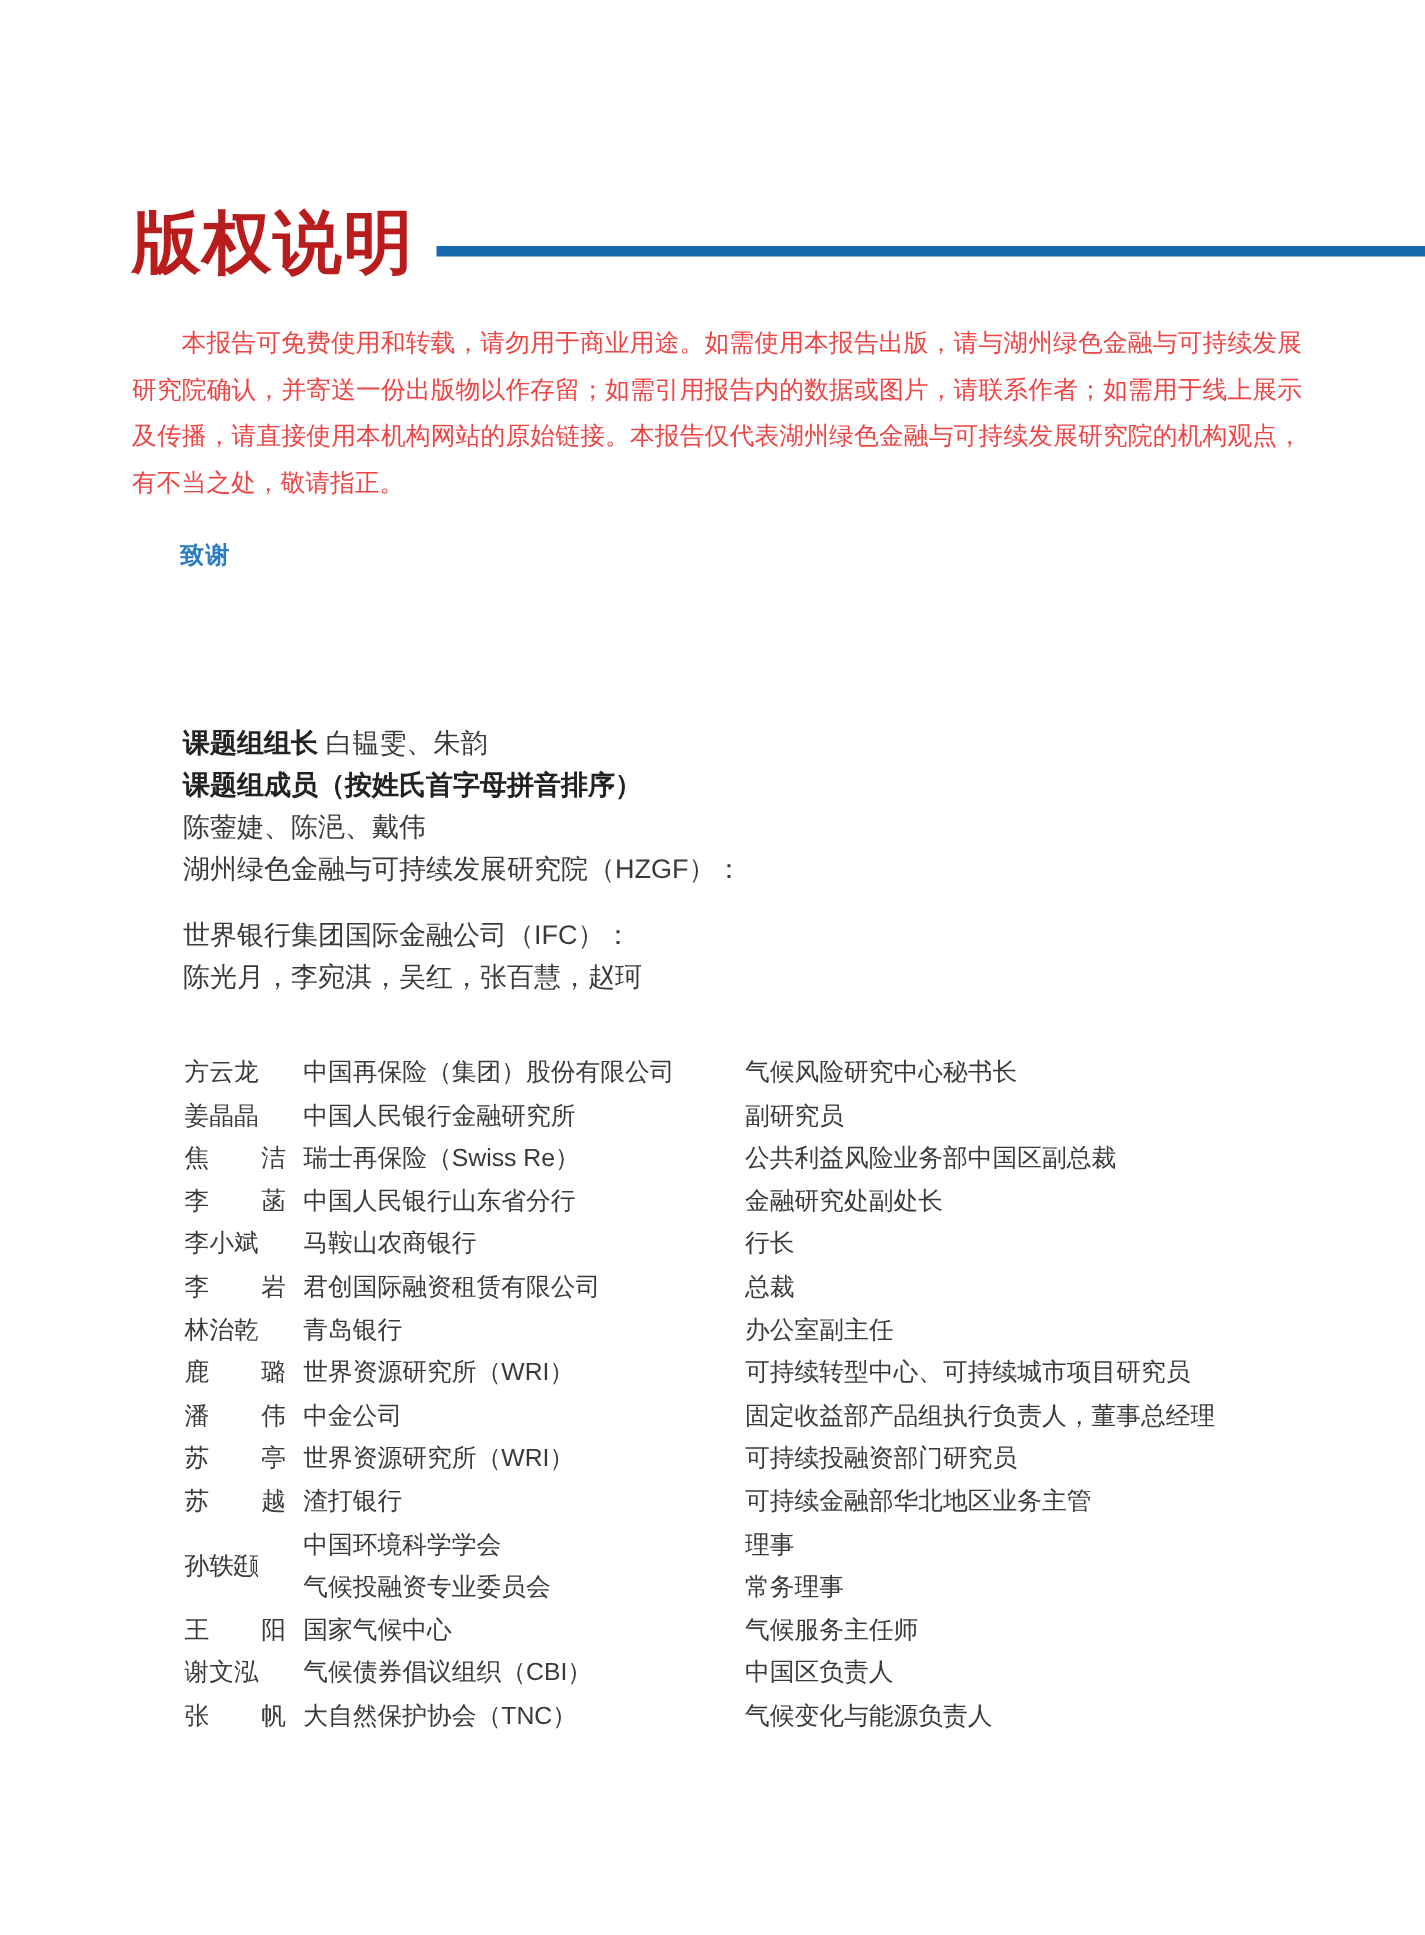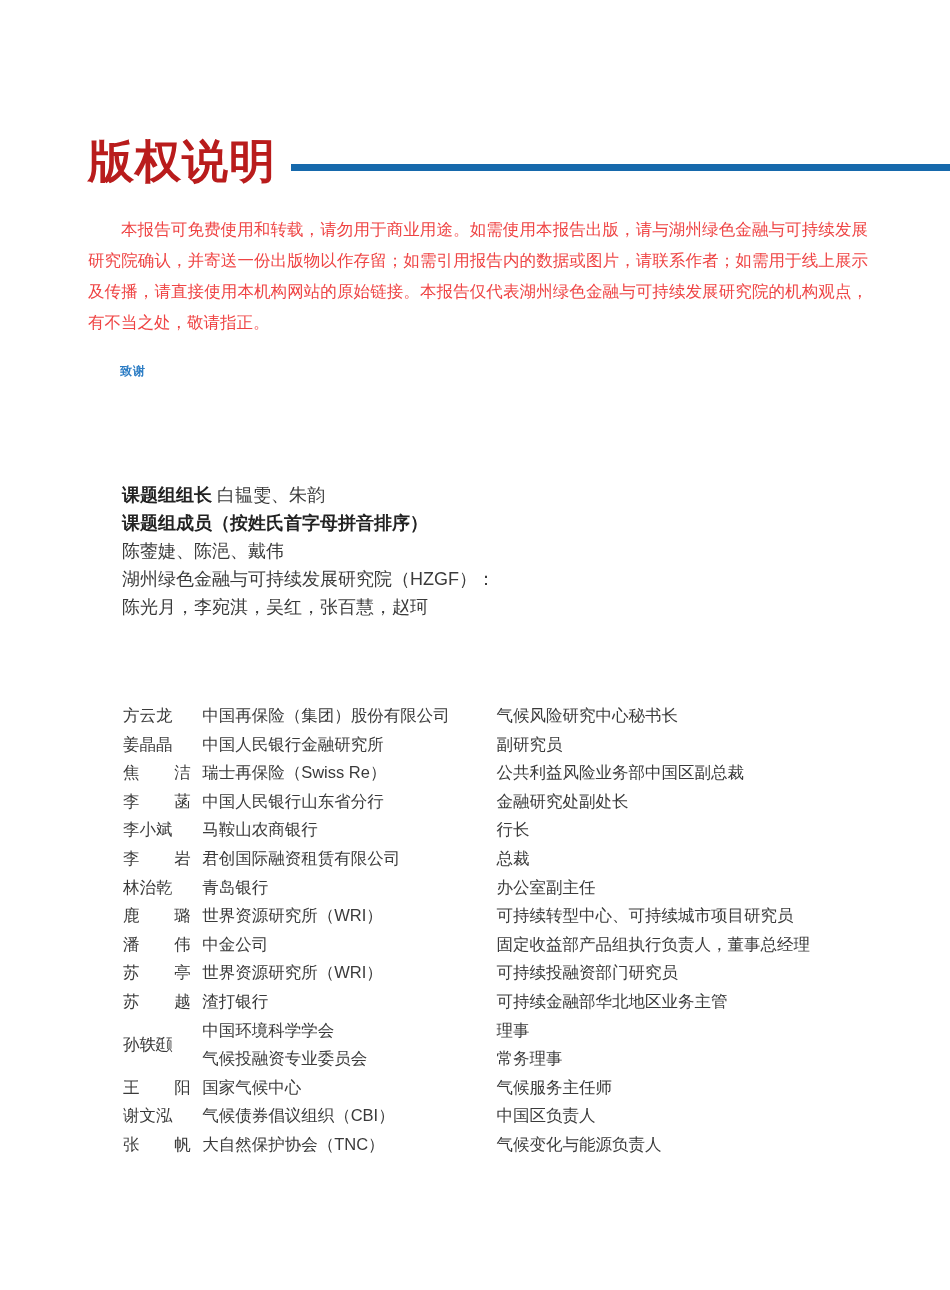--- a/index.html
+++ b/index.html
@@ -66,21 +66,21 @@
     top: 214px;
     width: 780px;
     text-indent: 2em;
   }
 
   
   .section-heading {
     position: absolute;
     left: 120px;
     top: 357px;
-    font-size: 12px;
+    font-size: 16px;
     line-height: 28px;
     font-weight: bold;
     color: #2b7cc4;
     letter-spacing: 1px;
   }
 
   #ack-paragraph {
     left: 88px;
     top: 407px;
     width: 780px;
@@ -172,20 +172,21 @@
   <div class="team-block">
     <div class="team-line">
       <span class="team-label">课题组组长</span>
       <span class="team-value">白韫雯、朱韵</span>
     </div>
     <div class="team-line">
       <span class="team-label">课题组成员（按姓氏首字母拼音排序）</span>
     </div>
     <div class="team-line">陈蓥婕、陈浥、戴伟</div>
     <div class="team-line">湖州绿色金融与可持续发展研究院（HZGF）：</div>
+    <div class="team-line gap">世界银行集团国际金融公司（IFC）：</div>
     <div class="team-line">陈光月，李宛淇，吴红，张百慧，赵珂</div>
   </div>
 
 
   <table class="expert-table">
     <tbody id="experts-tbody">
         <tr>
           <td class="col-name">方云龙</td>
           <td class="col-org">中国再保险（集团）股份有限公司</td>
           <td class="col-role">气候风险研究中心秘书长</td>

